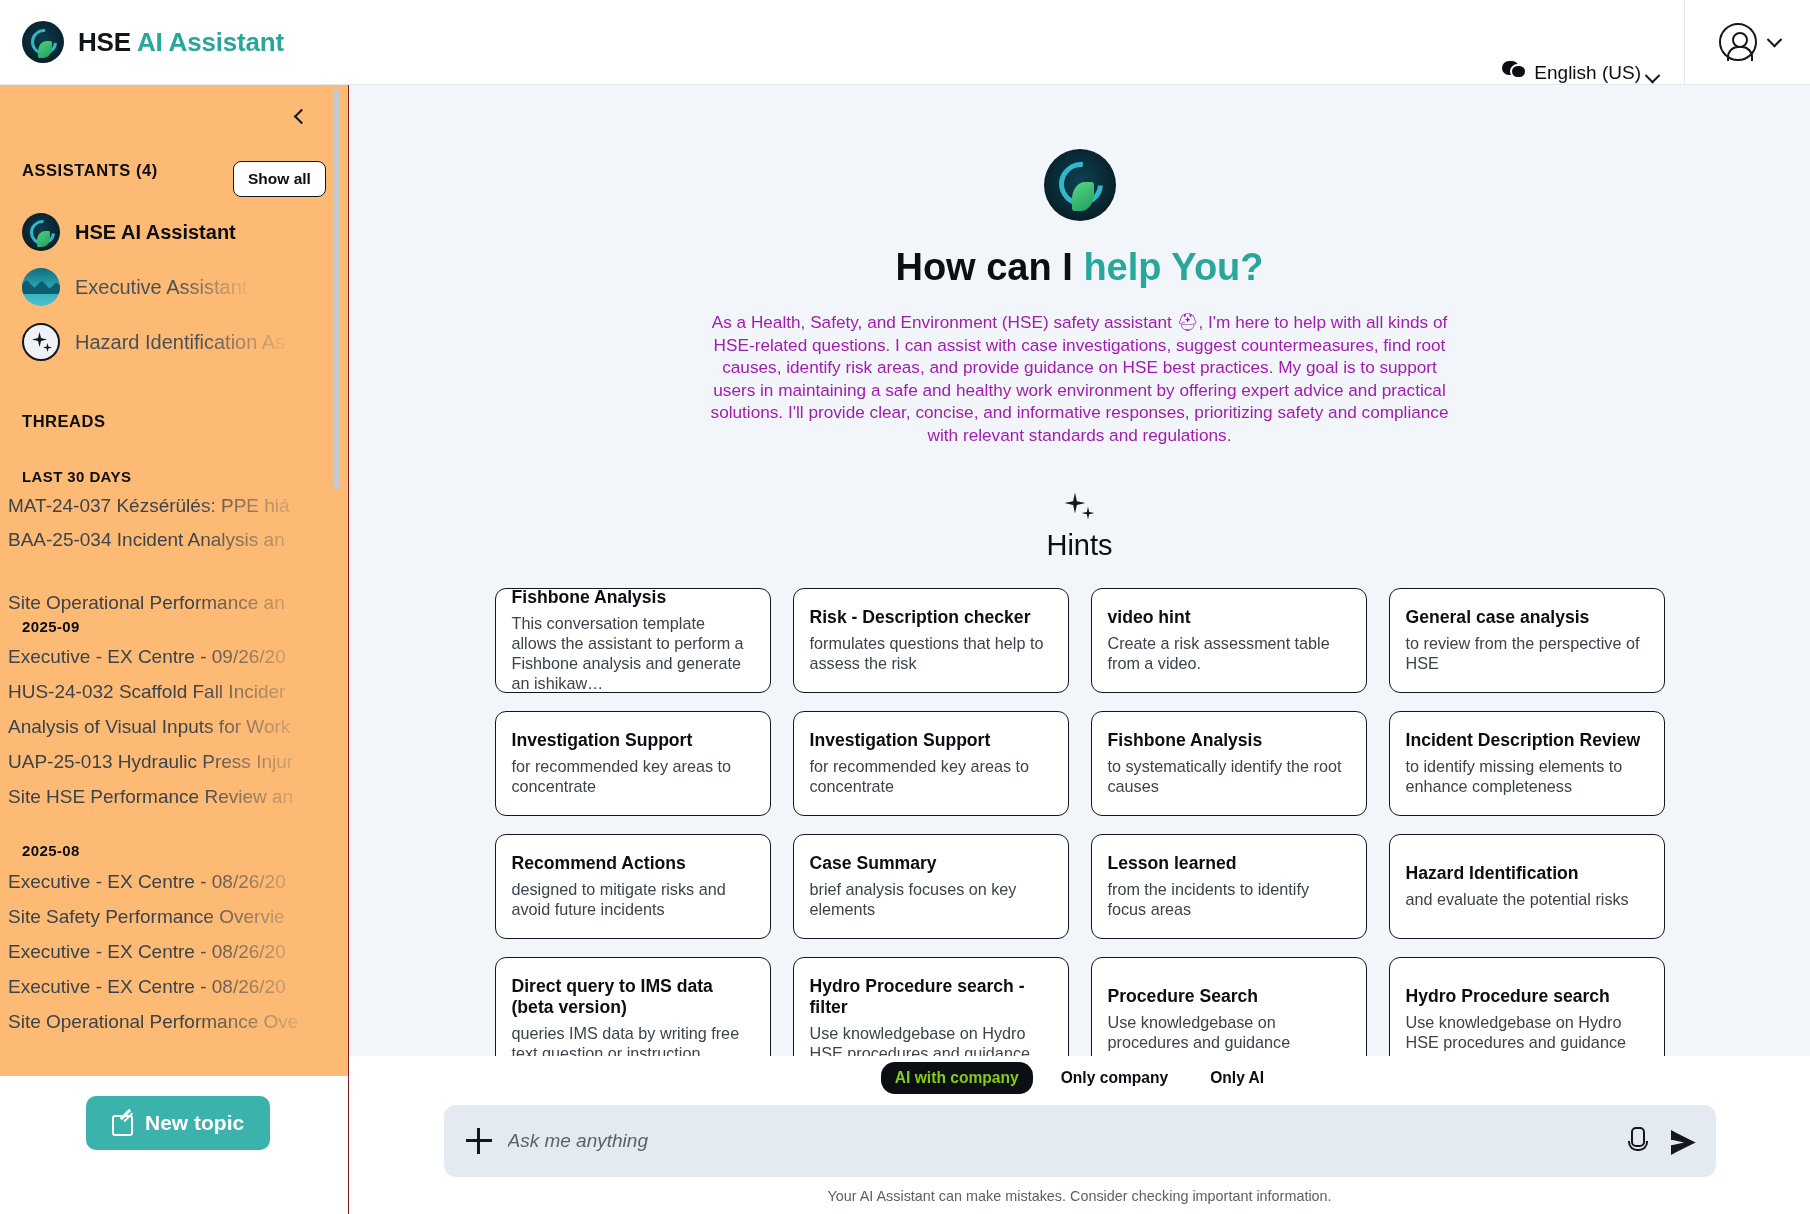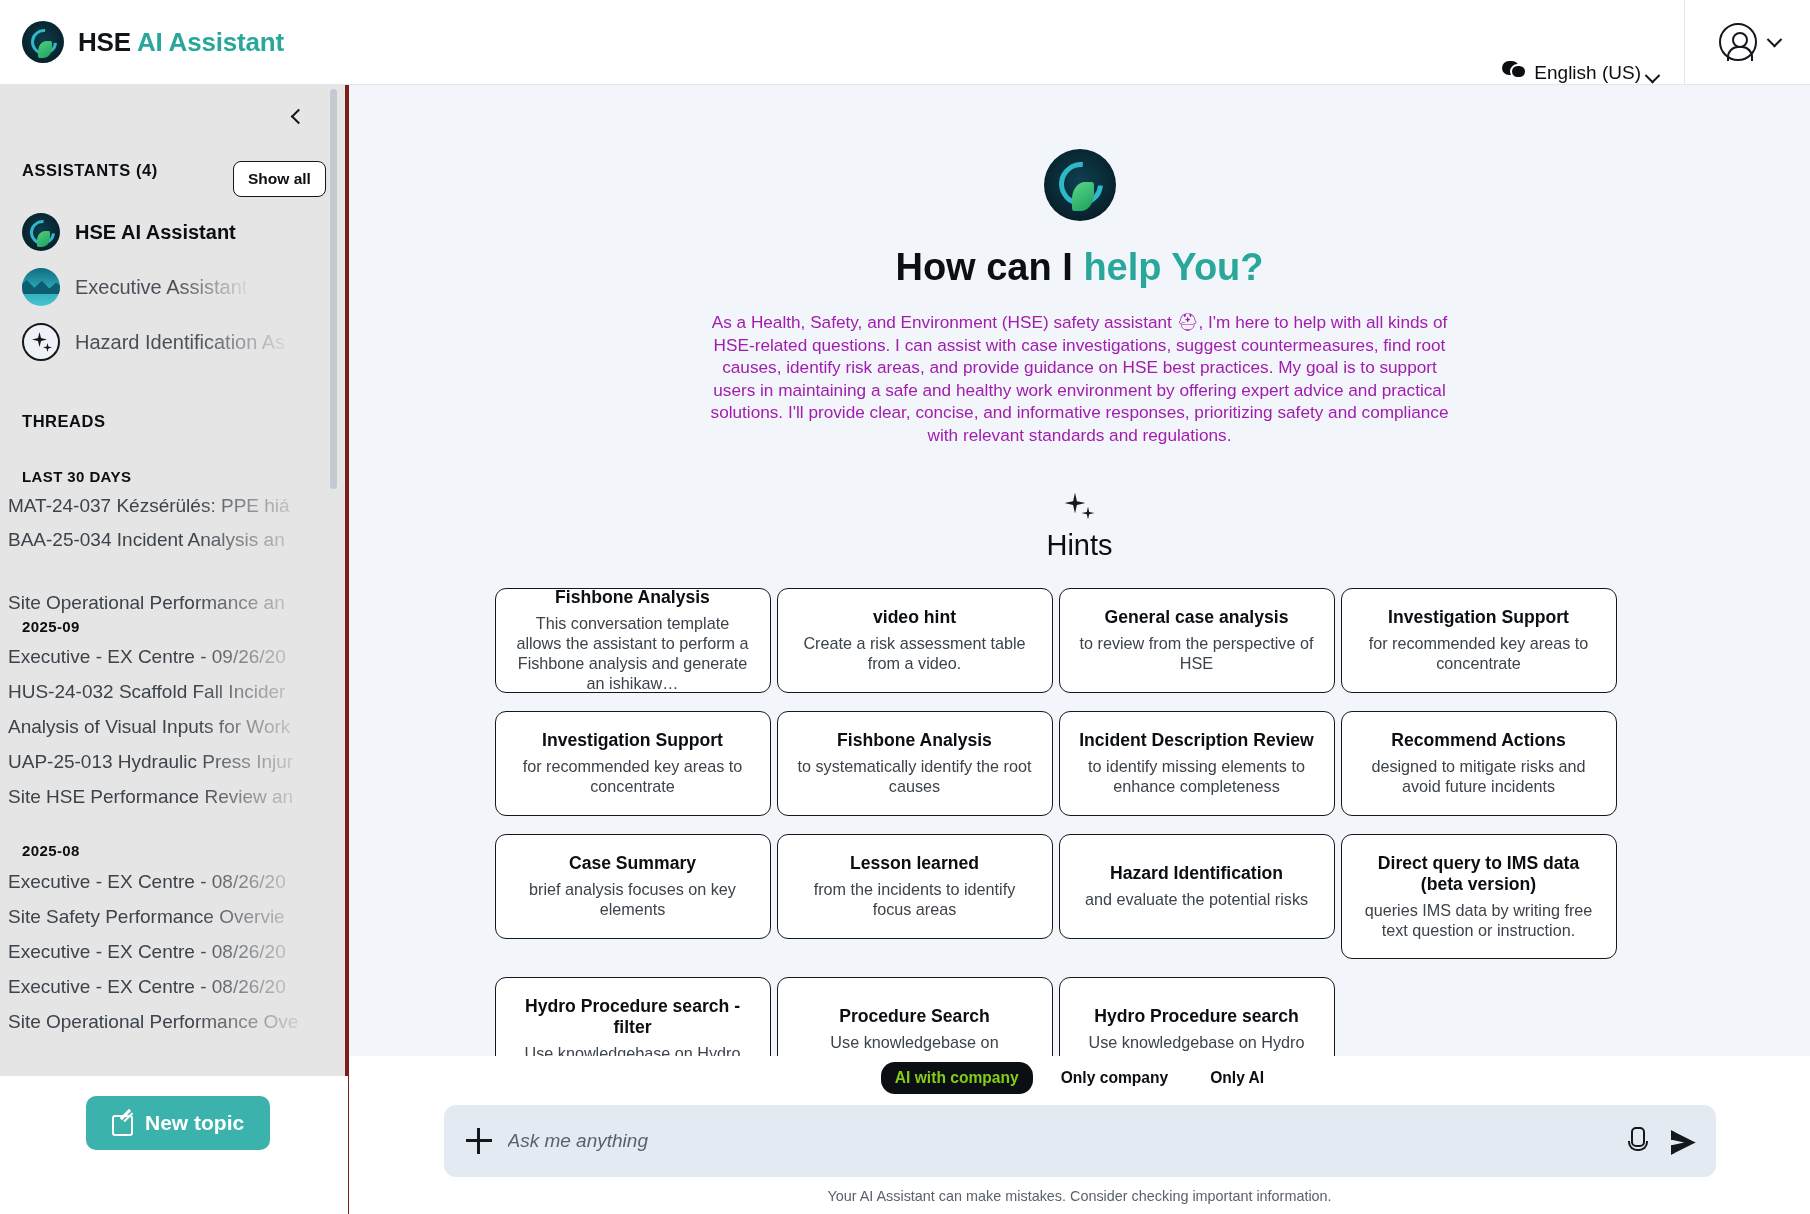--- a/index.html
+++ b/index.html
@@ -74,22 +74,22 @@
   }
   .avatar-circle::after {
     content:""; position:absolute; left:6px; top:21px; width:22px; height:13px;
     border-radius: 11px 11px 0 0; border:2px solid #14181d; border-bottom:none;
   }
 
   
   .sidebar {
     position: absolute; top: 85px; left: 0;
     width: 349px; height: 1129px;
-    background: #e5e5e5;
-    border-right: 4px solid #7f1d1d;
+    background: #fdba74;
+    border-right: 1px solid #7f1d1d;
   }
   .collapse-btn {
     position: absolute; right: 36px; top: 18px;
     width: 26px; height: 26px; display: flex; align-items: center; justify-content: center;
   }
   .collapse-btn i {
     display:block; width: 11px; height: 11px;
     border-left: 2.5px solid #14181d; border-bottom: 2.5px solid #14181d;
     transform: rotate(45deg); margin-left: 4px;
   }
@@ -225,21 +225,21 @@
     clip-path: polygon(50% 0%, 59% 41%, 100% 50%, 59% 59%, 50% 100%, 41% 59%, 0% 50%, 41% 41%);
   }
   .sparkle .s2 {
     position: absolute; left: 18px; top: 14px; width: 13px; height: 13px; background: #14181d;
     clip-path: polygon(50% 0%, 59% 41%, 100% 50%, 59% 59%, 50% 100%, 41% 59%, 0% 50%, 41% 41%);
   }
   .hints-title { margin-top: 6px; font-size: 29px; font-weight: 500; color: #0b0e12; }
 
   .cards {
     margin: 26px auto 0; width: 1170px;
-    display: grid; grid-template-columns: repeat(4, 276px); gap: 18px 6px; text-align: center;
+    display: grid; grid-template-columns: repeat(4, 276px); gap: 18px 22px;
   }
   .card {
     background: #ffffff; border: 1.6px solid #14181d; border-radius: 11px;
     padding: 15px 16px; height: 105px; cursor: pointer; overflow: hidden;
     display: flex; flex-direction: column; justify-content: center;
   }
   .card-title { font-size: 17.6px; font-weight: bold; color: #0b0e12; line-height: 21px; }
   .card-desc { margin-top: 5px; font-size: 16.2px; color: #3c434b; line-height: 20px; }
   .card.tall { height: 125px; }
 
@@ -390,20 +390,24 @@
       </div>
     <div class="hints-title">Hints</div>
   </div>
 
   <div class="cards">
     <div class="card">
       <div class="card-title">Fishbone Analysis</div>
       <div class="card-desc">This conversation template allows the assistant to perform a Fishbone analysis and generate an ishikaw…</div>
     </div>
     <div class="card">
+      <div class="card-title">Risk - Description checker</div>
+      <div class="card-desc">formulates questions that help to assess the risk</div>
+    </div>
+    <div class="card">
       <div class="card-title">video hint</div>
       <div class="card-desc">Create a risk assessment table from a video.</div>
     </div>
     <div class="card">
       <div class="card-title">General case analysis</div>
       <div class="card-desc">to review from the perspective of HSE</div>
     </div>
 
     <div class="card">
       <div class="card-title">Investigation Support</div>

